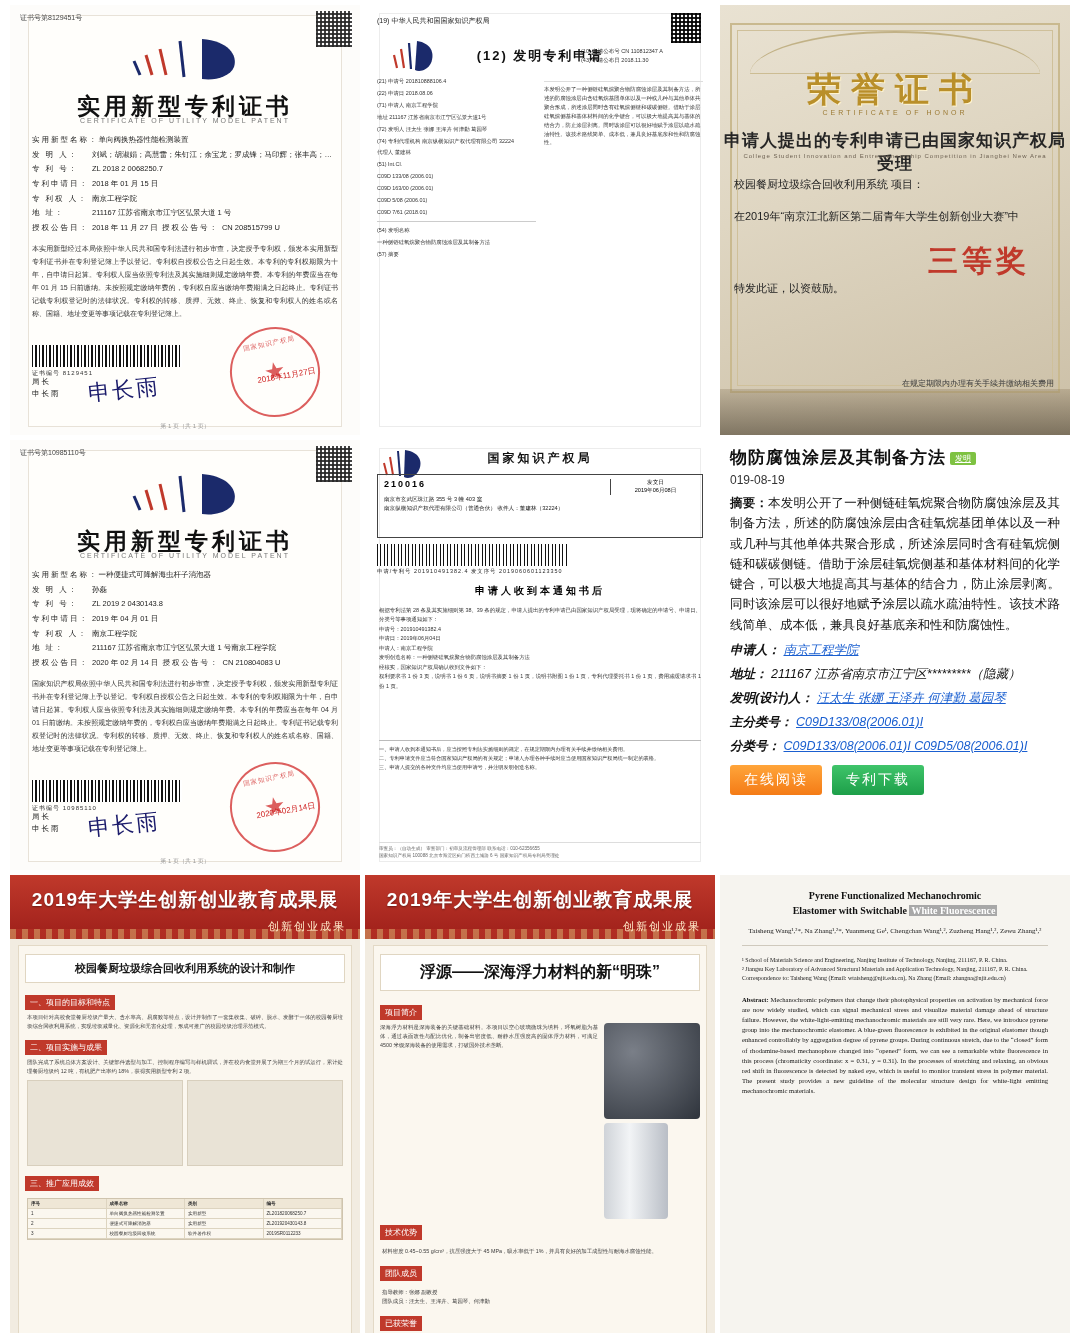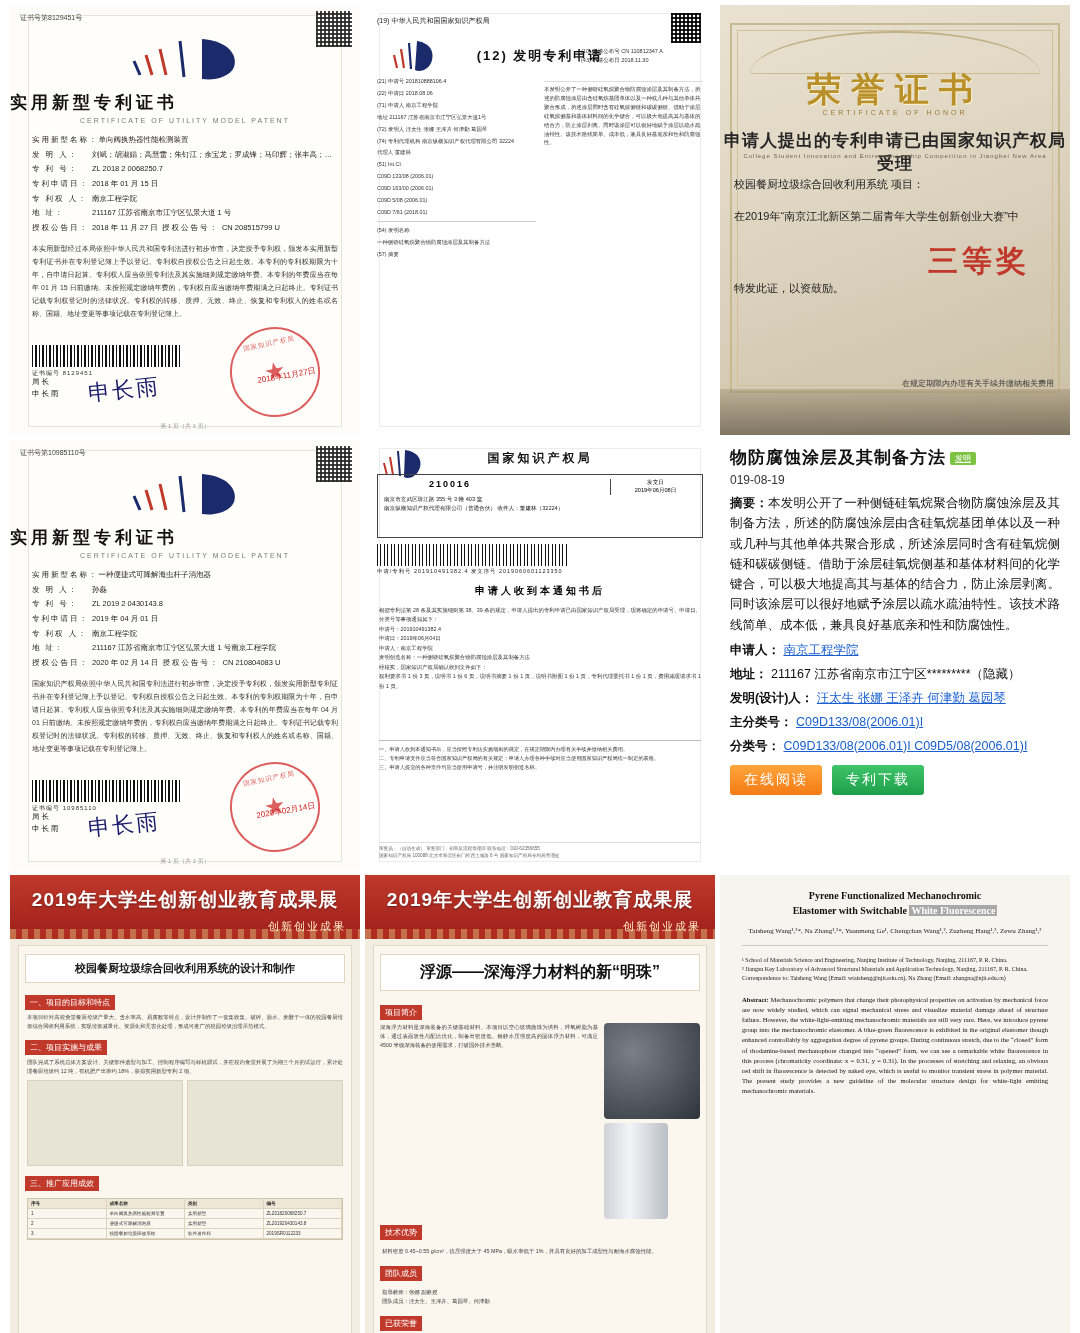--- a/index.html
+++ b/index.html
@@ -9,21 +9,21 @@
 
   
   .cert{width:100%;height:100%;background:#fdfcfa;position:relative;box-sizing:border-box;}
   .cert-inner{position:absolute;left:18px;top:10px;right:18px;bottom:8px;border:1px solid #e8e2d8;background:#fffefb;}
   .cert-no{position:absolute;left:10px;top:8px;font-size:7px;color:#444;}
   .qr{position:absolute;right:8px;top:6px;width:36px;height:36px;background:
      repeating-linear-gradient(0deg,#222 0 2px,#fff 2px 4px),
      repeating-linear-gradient(90deg,#222 0 2px,#fff 2px 4px);
      background-blend-mode:multiply;opacity:.85;}
   .logo{position:absolute;left:50%;transform:translateX(-50%);top:30px;width:150px;height:48px;}
-  .cert-title{position:absolute;left:0;right:0;top:86px;text-align:left;font-family:"Liberation Serif",serif;font-weight:bold;font-size:17px;letter-spacing:4px;color:#111;}
+  .cert-title{position:absolute;left:0;right:0;top:86px;text-align:center;font-family:"Liberation Serif",serif;font-weight:bold;font-size:23px;letter-spacing:4px;color:#111;}
   .cert-sub{position:absolute;left:0;right:0;top:112px;text-align:center;font-size:7px;color:#777;letter-spacing:2px;}
   .fields{position:absolute;left:22px;right:22px;top:128px;font-size:7.5px;line-height:1.95;color:#222;}
   .fields div{white-space:nowrap;overflow:hidden;text-overflow:ellipsis;}
   .fields .lbl{display:inline-block;min-width:60px;letter-spacing:2px;}
   .para{position:absolute;left:22px;right:22px;top:238px;font-size:7px;line-height:1.85;color:#333;text-align:justify;}
   .barcode{position:absolute;left:22px;top:340px;width:150px;height:22px;background:repeating-linear-gradient(90deg,#111 0 1px,#fff 1px 3px,#111 3px 5px,#fff 5px 7px);}
   .barcode-txt{position:absolute;left:22px;top:364px;font-size:6px;color:#333;letter-spacing:1px;}
   .sign-l{position:absolute;left:22px;bottom:34px;font-size:7.5px;line-height:1.7;color:#222;letter-spacing:2px;}
   .sign-hand{position:absolute;left:78px;bottom:30px;font-family:"Liberation Serif",serif;font-size:22px;color:#1b1b6b;transform:rotate(-6deg);letter-spacing:2px;}
   .seal{position:absolute;right:40px;bottom:18px;width:86px;height:86px;border:2.5px solid #cf2222;border-radius:50%;opacity:.72;transform:rotate(-12deg);}
@@ -43,21 +43,21 @@
   .ad-cols{position:absolute;left:12px;right:12px;top:72px;bottom:16px;display:flex;gap:8px;}
   .ad-col{flex:1;font-size:5.4px;line-height:1.65;color:#333;}
   .ad-col p{margin:0 0 3px 0;}
   .ad-abs{border-top:1px solid #ddd;padding-top:3px;margin-top:4px;}
   .hr-thin{height:1px;background:#ccc;margin:4px 0;}
 
   
   .nt-head{position:absolute;left:0;right:0;top:10px;text-align:center;font-weight:bold;font-size:12px;letter-spacing:3px;color:#111;}
   .nt-emblem{position:absolute;left:16px;top:8px;width:42px;height:32px;}
   .nt-box{position:absolute;left:12px;right:12px;top:34px;border:1px solid #444;height:62px;}
-  .nt-box .zip{position:absolute;left:6px;top:4px;font-size:9px;font-weight:bold;letter-spacing:2px;margin-left:45px;}
+  .nt-box .zip{position:absolute;left:6px;top:4px;font-size:9px;font-weight:bold;letter-spacing:2px;}
   .nt-box .addr{position:absolute;left:6px;top:20px;font-size:5.6px;line-height:1.6;color:#222;width:200px;}
   .nt-box .rdate{position:absolute;right:6px;top:4px;font-size:5.6px;text-align:center;width:86px;border-left:1px solid #444;padding-left:4px;box-sizing:border-box;}
   .nt-barcode{position:absolute;left:12px;top:104px;width:190px;height:22px;background:repeating-linear-gradient(90deg,#111 0 1px,#fff 1px 3px,#111 3px 4px,#fff 4px 7px);}
   .nt-bartxt{position:absolute;left:12px;top:128px;font-size:5.4px;color:#222;letter-spacing:1px;}
   .nt-title{position:absolute;left:0;right:0;top:144px;text-align:center;font-weight:bold;font-size:10px;letter-spacing:3px;}
   .nt-body{position:absolute;left:14px;right:14px;top:166px;font-size:5.4px;line-height:1.75;color:#333;text-align:justify;}
   .nt-table{position:absolute;left:14px;right:14px;top:300px;font-size:5.2px;color:#333;border-top:1px solid #bbb;padding-top:4px;line-height:1.7;}
   .nt-foot{position:absolute;left:14px;right:14px;bottom:10px;font-size:4.6px;color:#666;line-height:1.5;border-top:1px solid #ddd;padding-top:3px;}
 
   
@@ -76,21 +76,21 @@
   .honor-org{position:absolute;right:16px;bottom:46px;font-size:8px;color:#3b3b3b;}
   .honor-shadow{position:absolute;left:0;right:0;bottom:0;height:46px;background:linear-gradient(180deg,rgba(120,100,70,.25),rgba(60,50,35,.55));}
 
   
   .abs{width:100%;height:100%;background:#fff;position:relative;padding:6px 10px;box-sizing:border-box;}
   .abs-title{font-size:17px;font-weight:bold;color:#111;letter-spacing:1px;white-space:nowrap;}
   .abs-tag{display:inline-block;background:#7ec242;color:#fff;font-size:8px;padding:1px 5px;border-radius:2px;vertical-align:middle;margin-left:4px;text-decoration:underline;}
   .abs-date{font-size:12px;color:#333;margin:4px 0 6px 0;}
   .abs-body{font-size:12.5px;line-height:1.62;color:#111;text-align:justify;}
   .abs-k{font-weight:bold;}
-  .abs-row{font-size:12.5px;margin-top:7px;color:#111;}
+  .abs-row{font-size:12.5px;margin-top:7px;color:#111;font-style:italic;}
   .abs-row .lab{font-weight:bold;}
   .abs-link{color:#1a5fd0;text-decoration:underline;cursor:pointer;}
   .abs-btns{margin-top:10px;display:flex;gap:10px;}
   .btn-read{background:linear-gradient(180deg,#ffa53a,#f47b16);color:#fff;font-size:14px;padding:6px 14px;border-radius:3px;border:none;letter-spacing:2px;}
   .btn-dl{background:linear-gradient(180deg,#3fc46a,#1d9f49);color:#fff;font-size:14px;padding:6px 14px;border-radius:3px;border:none;letter-spacing:2px;}
 
   
   .poster{width:100%;height:100%;background:#f2ece1;position:relative;overflow:hidden;}
   .poster-top{position:absolute;left:0;right:0;top:0;height:64px;background:linear-gradient(180deg,#c0392b,#9e1f1a);}
   .poster-top:after{content:"";position:absolute;left:0;right:0;bottom:0;height:10px;background:repeating-linear-gradient(90deg,#e8c07a 0 6px,#c0392b 6px 12px);opacity:.5;}

